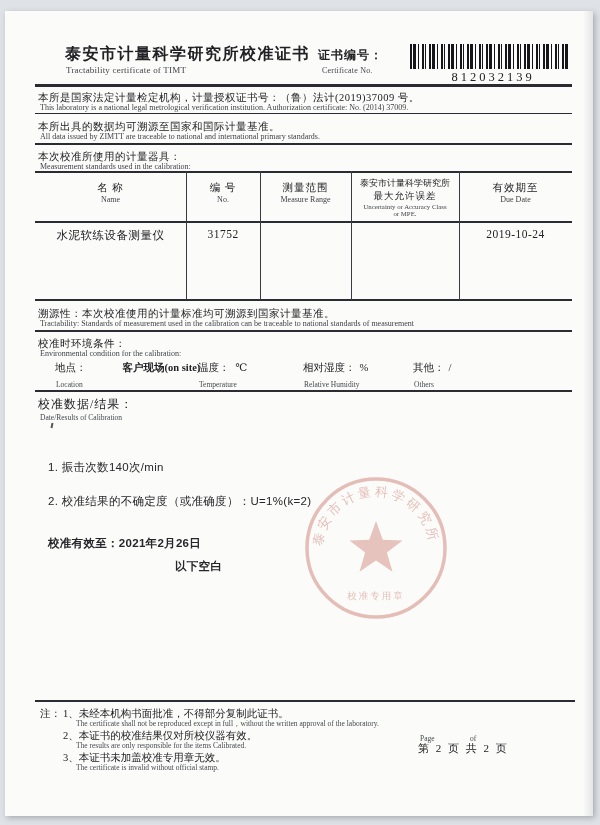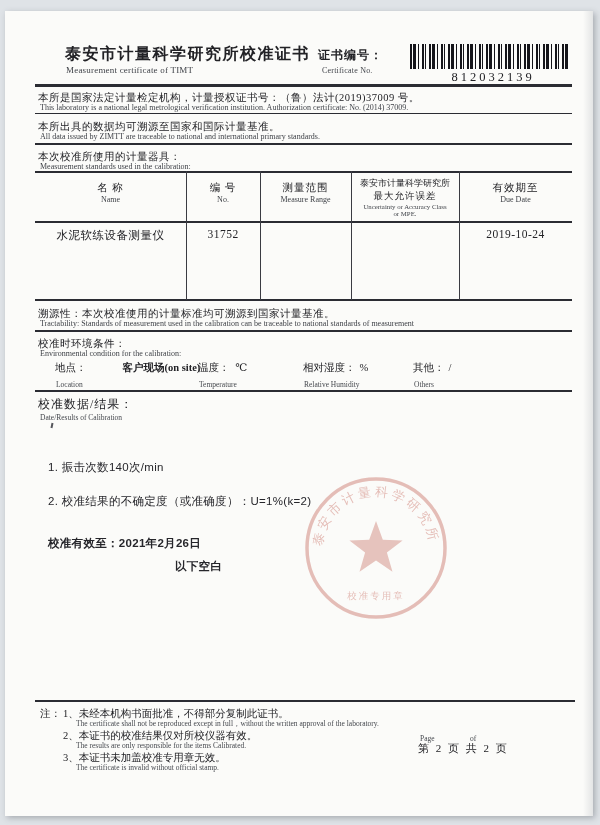--- a/index.html
+++ b/index.html
@@ -32,21 +32,21 @@
   .pagenum{font-size:11px;letter-spacing:2px;}
   .stamp{position:absolute;left:300px;top:472px;opacity:.5;filter:blur(.7px);}
 </style>
 </head>
 <body>
 
 <div class="page">
   <div class="paper"></div>
 
   <div class="abs title-cn cn" style="left:65px;top:44px;">泰安市计量科学研究所校准证书</div>
-  <div class="abs small-en en" style="left:66px;top:65px;font-size:9px;">Measurement certificate of TIMT</div>
+  <div class="abs small-en en" style="left:66px;top:65px;font-size:9px;">Tractability certificate of TIMT</div>
 
   <div class="abs cn" style="left:318px;top:47px;font-size:12px;font-weight:bold;letter-spacing:1px;">证书编号：</div>
   <div class="abs small-en en" style="left:322px;top:66px;">Certificate No.</div>
   <div class="barcode"></div>
   <div class="abs certnum cn" style="left:428px;top:70px;width:130px;text-align:center;">812032139</div>
 
   <div class="rule" style="top:84px;height:2.5px;"></div>
 
   <div class="abs stmt-cn cn" style="left:38px;top:91px;">本所是国家法定计量检定机构，计量授权证书号：（鲁）法计(2019)37009 号。</div>
   <div class="abs stmt-en en" style="left:40px;top:103px;">This laboratory is a national legal metrological verification institution. Authorization certificate: No. (2014) 37009.</div>

